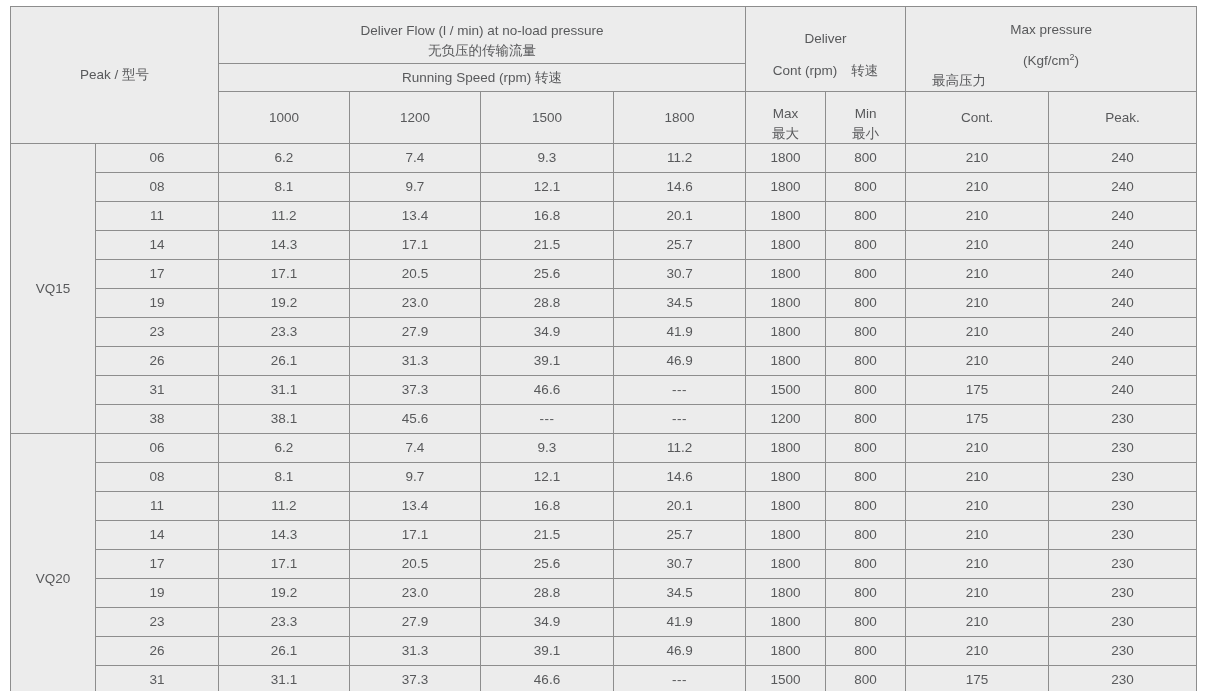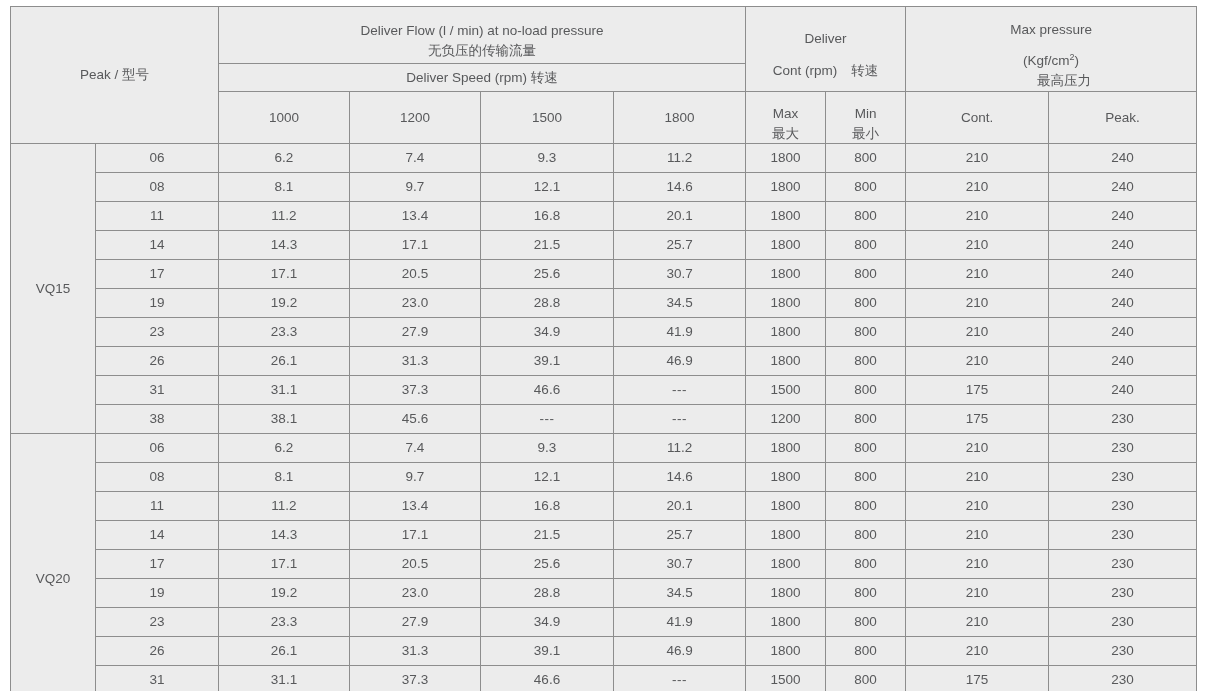--- a/index.html
+++ b/index.html
@@ -56,21 +56,21 @@
   }
   .rs-line {
     display: inline-block;
   }
   .rs-gap {
     display: inline-block;
     width: 14px;
   }
   .cn-right {
     display: block;
-    text-align: center;
+    text-align: left;
     padding-left: 26px;
   }
   sup {
     font-size: 9px;
     vertical-align: super;
     line-height: 0;
   }
   td.series {
     font-size: 13.5px;
   }
@@ -121,21 +121,21 @@
           <span class="line"><span class="rs-line">Cont (rpm)</span><span class="rs-gap"></span><span class="rs-line">转速</span></span>
         </td>
         <td class="hdr" colspan="2" rowspan="2">
           <span class="line">Max pressure</span>
           <span class="line"><span>(Kgf/cm</span><sup>2</sup><span>)</span></span>
           <span class="cn-right">最高压力</span>
         </td>
       </tr>
 
       <tr>
-        <td class="hdr" colspan="4" style="height:27px">Deliver Speed (rpm) 转速</td>
+        <td class="hdr" colspan="4" style="height:27px">Running Speed (rpm) 转速</td>
       </tr>
 
       <tr>
         <td class="hdr" style="height:29px">1000</td>
         <td class="hdr">1200</td>
         <td class="hdr">1500</td>
         <td class="hdr">1800</td>
         <td class="hdr">
           <span class="line">Max</span>
           <span class="line-cn">最大</span>

